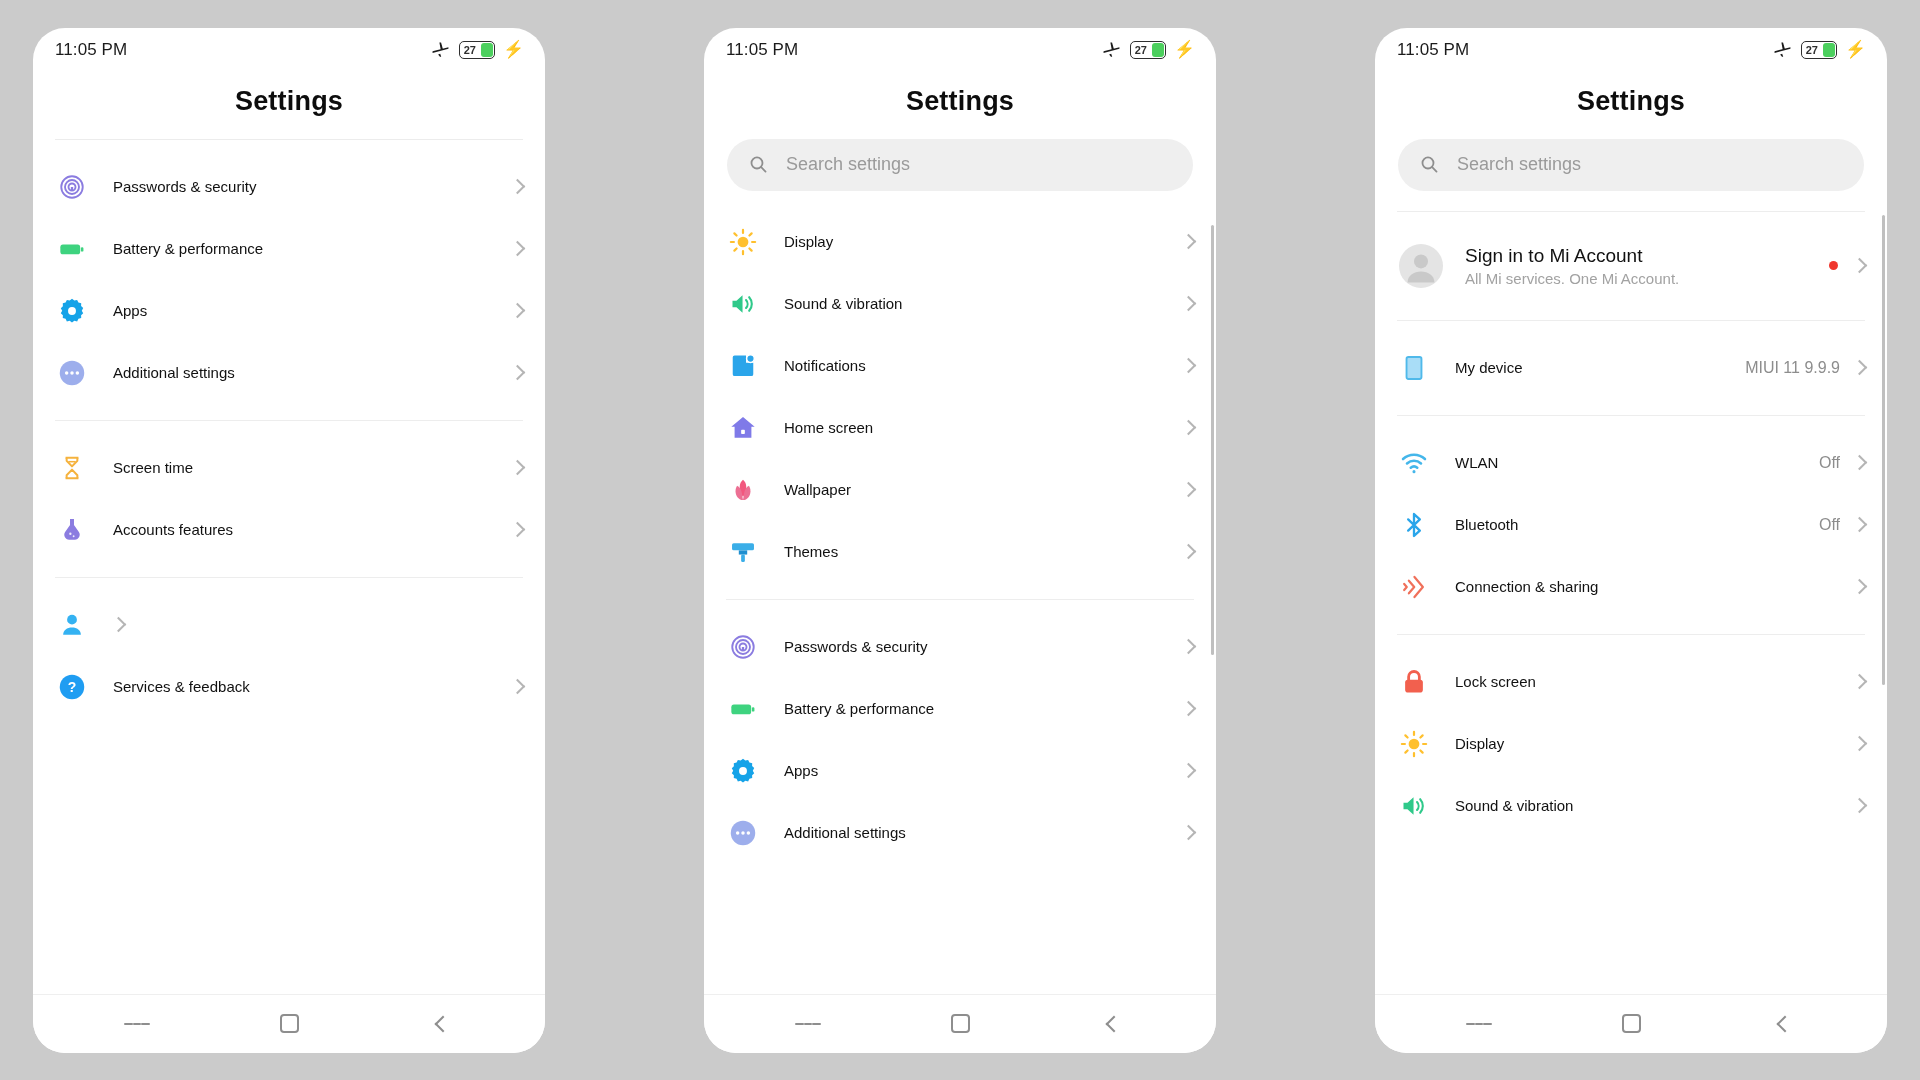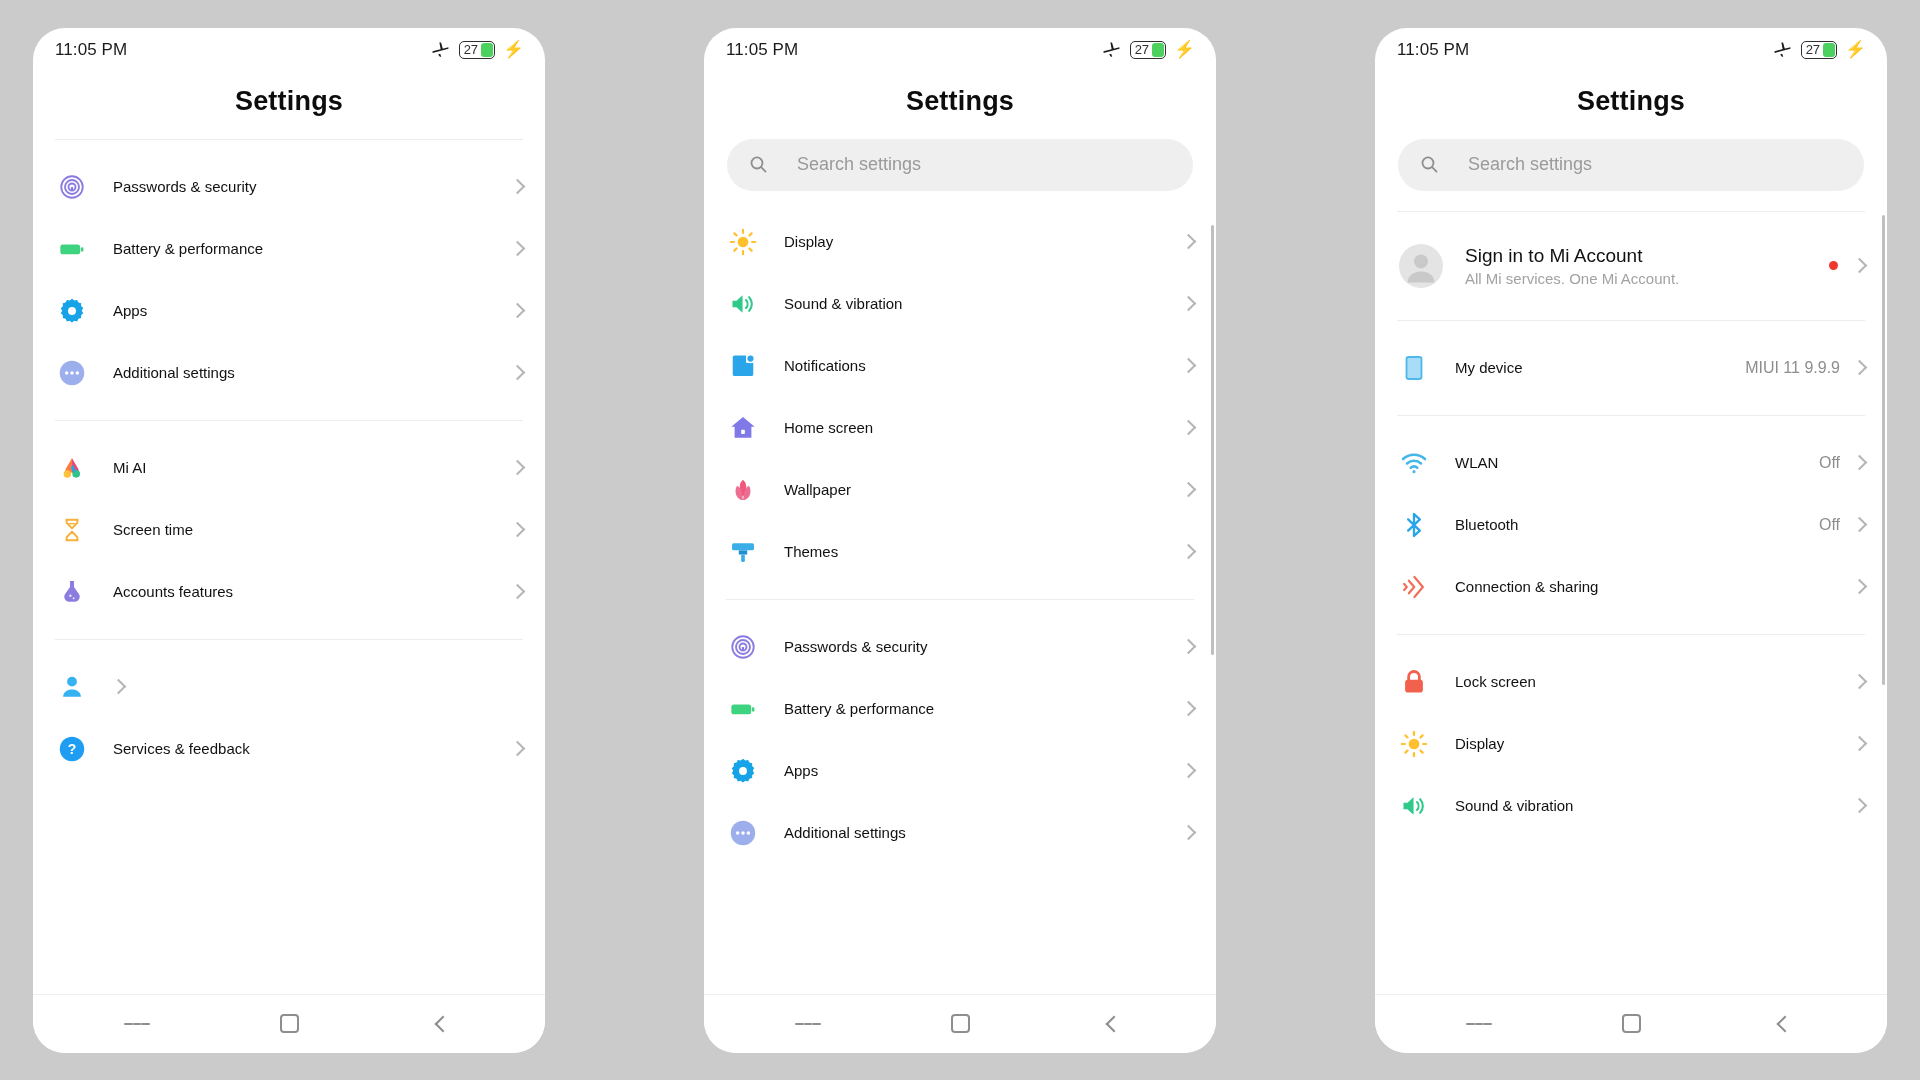--- a/index.html
+++ b/index.html
@@ -54,22 +54,22 @@
   .ic-batt::after{
     content:"";position:absolute;right:-5px;top:5px;
     width:3px;height:6px;background:#2f2f2f;border-radius:0 2px 2px 0;
   }
   .ic-batt .fill{
     position:absolute;right:1px;top:1px;bottom:1px;
     width:12px;background:#4cd05e;border-radius:3px;
   }
   .ic-batt .num{
     position:relative;z-index:2;
-    font-size:13px;color:#2f2f2f;
-    padding-left:4px;font-weight:normal;letter-spacing:-.3px;
+    font-size:11px;color:#2f2f2f;
+    padding-left:4px;font-weight:bold;letter-spacing:-.3px;
   }
   .ic-bolt{font-size:17px;color:#1b1b1b;line-height:1;}
 
   
   .apptitle{
     flex:0 0 auto;
     text-align:center;
     font-size:27px;
     font-weight:bold;
     color:#0d0d0d;
@@ -82,21 +82,21 @@
 
   
   .searchwrap{flex:0 0 auto;padding:0 23px 4px;}
   .searchbar{
     height:52px;
     background:#efefef;
     border-radius:26px;
     display:flex;align-items:center;
     padding:0 22px;
     box-sizing:border-box;
-    gap:29px;
+    gap:18px;
   }
   .searchbar .sicon{width:19px;height:19px;flex:0 0 19px;}
   .searchbar .sph{font-size:18px;color:#9a9a9a;}
 
   
   .scroll{
     flex:1 1 auto;
     overflow:hidden;
     position:relative;
   }
@@ -243,33 +243,20 @@
                 </svg>
               </span>
               <span class="lbl">Additional settings</span>
               <span class="chev"></span>
             </div>
           </div>
           <div class="grp-divider"></div>
           <div class="group">
             <div class="row">
               <span class="ico">
-                <svg width="28" height="28" viewBox="0 0 24 24">
-      <path d="M11.9 3.4l5.4 9.2c1.2 2-.2 4.5-2.6 4.5-2.3 0-3.7-2.5-2.6-4.5z" fill="#f0457f"></path>
-      <path d="M12.1 3.4L6.7 12.6c-1.2 2 .2 4.5 2.6 4.5 2.3 0 3.7-2.5 2.6-4.5z" fill="#ff7a3d"></path>
-      <circle cx="8.0" cy="17.2" r="3.2" fill="#ffc23d"></circle>
-      <circle cx="15.6" cy="17.0" r="3.3" fill="#2fc28a"></circle>
-      <path d="M12 9.2c2.2 1.5 3.3 4.2 2.4 6.7-1.6-.6-2.9-2.2-3.2-4z" fill="#1ba7e8"></path>
-                </svg>
-              </span>
-              <span class="lbl">Mi AI</span>
-              <span class="chev"></span>
-            </div>
-            <div class="row">
-              <span class="ico">
                 <svg width="28" height="28" viewBox="0 0 24 24" fill="none" stroke="#f5b23d" stroke-width="1.7" stroke-linejoin="round">
       <path d="M6.5 3.2h11M6.5 20.8h11"></path>
                   <path d="M7.4 3.2v2.6L12 10.6l4.6-4.8V3.2M7.4 20.8v-2.6L12 13.4l4.6 4.8v2.6"></path>
       <path d="M9 6.6h6" stroke-width="1.3"></path>
                 </svg>
               </span>
               <span class="lbl">Screen time</span>
               <span class="chev"></span>
             </div>
             <div class="row">

